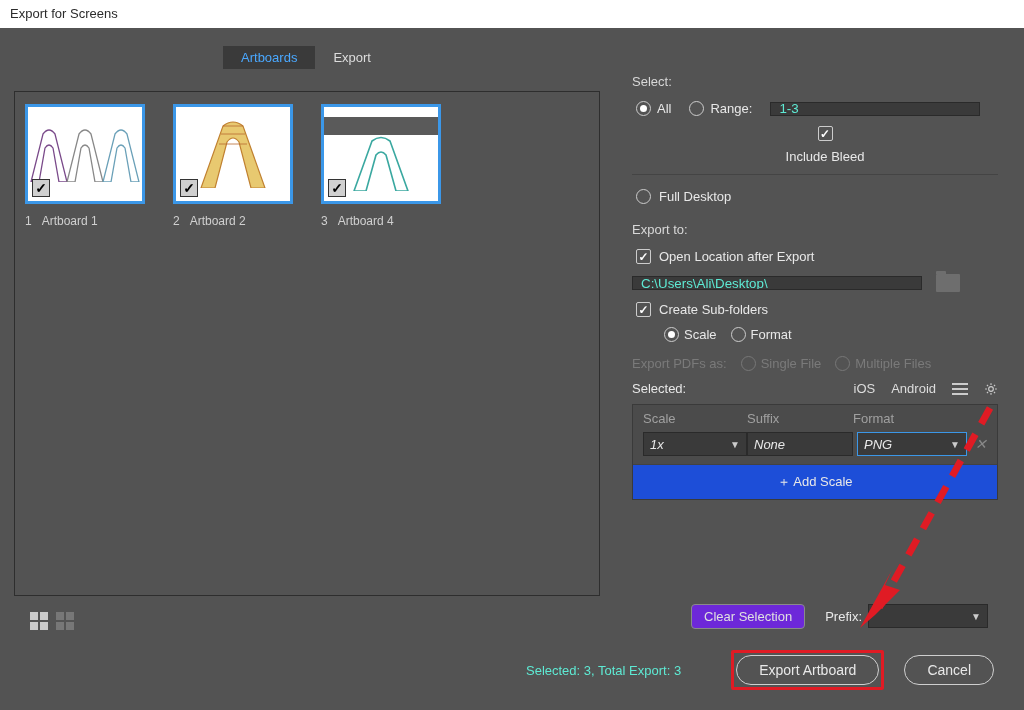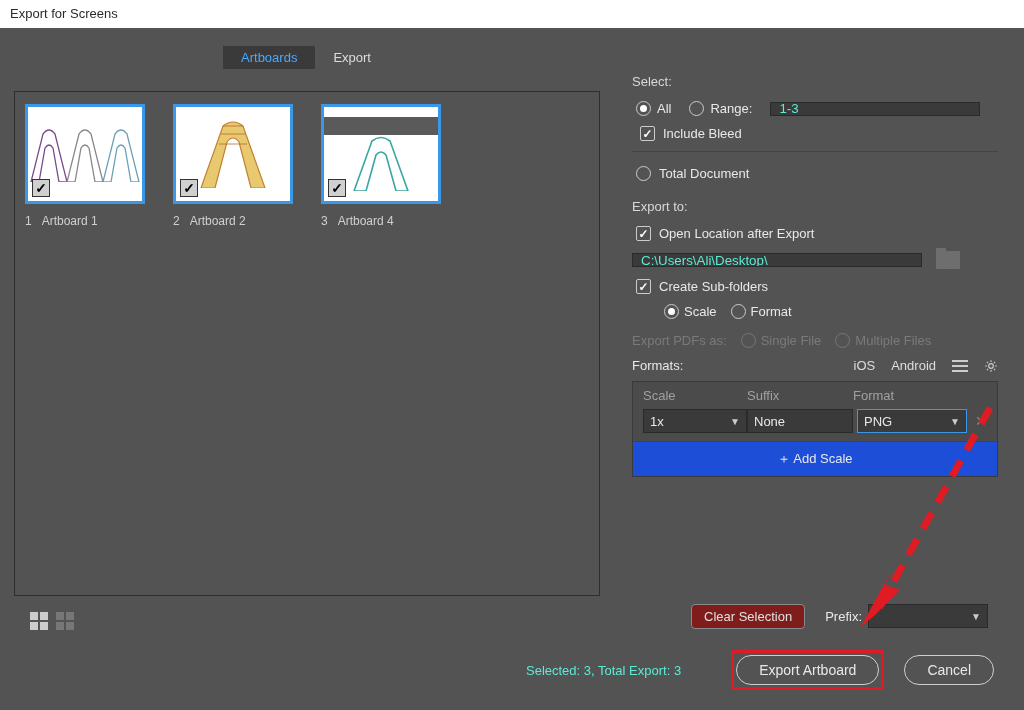--- a/index.html
+++ b/index.html
@@ -79,21 +79,21 @@
     }
     .artboard-label {
       margin-top: 10px;
       color: #d0d0d0;
       font-size: 12px;
       display: flex; gap: 10px;
     }
     .view-btns { display:flex; gap:8px; margin:10px 0 0 14px; }
     .clear-btn {
       border: 1px solid #8a8a8a;
-      background: #7f1d1d;
+      background: #6d28d9;
       color: #e0e0e0;
       border-radius: 4px;
       padding: 4px 12px;
       font-size: 13px;
     }
     .right-pane {
       flex: 1;
       padding: 42px 20px 0 26px;
     }
     .section-label { color: #d8d8d8; margin-bottom: 12px; }
@@ -123,21 +123,21 @@
     .muted { color: #7a7a7a; }
     .formats-header { display:flex; align-items:center; justify-content:space-between; margin-top:10px; }
     .fmt-links { display:flex; gap:16px; align-items:center; color:#ddd; font-size:13px; }
     .fmt-table {
       background: #4b4b4b;
       border: 1px solid #3a3a3a;
       margin-top: 8px;
     }
     .fmt-head { display:flex; padding:6px 10px; color:#a0a0a0; font-size:13px; }
     .fmt-col1{flex:0 0 104px;} .fmt-col2{flex:0 0 106px;} .fmt-col3{flex:0 0 110px;}
-    .fmt-row { display:flex; padding:0 10px 8px 10px; gap:0; align-items:center; }
+    .fmt-row { display:flex; padding:0 10px 8px 10px; gap:0; align-items:center;font-style:italic; }
     .select {
       background: #3a3a3a; border:1px solid #2a2a2a;
       height:24px; display:flex; align-items:center; justify-content:space-between;
       padding: 0 6px; color:#e8e8e8;
     }
     .select.hl { border:1px solid #3b97e8; }
     .chev { font-size:10px; color:#ccc; }
     .add-scale { text-align:center; padding:8px 0; background:#1d4ed8; border-top:1px solid #424242; }
     .bottom-bar {
       display:flex; align-items:center; justify-content:space-between;
@@ -234,28 +234,28 @@
       <span style="display:flex;gap:6px;align-items:center">
           <span class="radio checked"></span>
           <span>All</span>
         </span>
       <span style="display:flex;gap:6px;align-items:center">
           <span class="radio"></span>
           <span>Range:</span>
         </span>
       <input class="text-input" style="width: 210px;" value="1-3">
     </div>
-    <div class="row" style="margin-left:8px;">
+    <div class="row" style="margin-left:20px;flex-direction:column;">
       <span class="check checked"></span>
       <span>Include Bleed</span>
     </div>
     <div class="hr"></div>
     <div class="row" style="margin-left:4px;">
       <span class="radio"></span>
-      <span>Total Document</span>
+      <span>Full Desktop</span>
     </div>
 
     <div class="section-label" style="margin-top:18px">Export to:</div>
     <div class="row" style="margin-left:4px;">
       <span class="check checked"></span>
       <span>Open Location after Export</span>
     </div>
     <div class="row">
       <input class="text-input" style="width: 290px;" value="C:\Users\Ali\Desktop\">
       <span class="folder-icon"></span>
@@ -281,21 +281,21 @@
           <span class="radio" style="border-color:#777"></span>
           <span>Single File</span>
         </span>
       <span style="display:flex;gap:5px;align-items:center">
           <span class="radio" style="border-color:#777"></span>
           <span>Multiple Files</span>
         </span>
     </div>
 
     <div class="formats-header">
-      <span>Formats:</span>
+      <span>Selected:</span>
       <span class="fmt-links">
         <span>iOS</span>
         <span>Android</span>
         <span class="list-icon">
             <span></span>
             <span></span>
             <span></span>
           </span>
         <svg class="gear-icon" viewBox="0 0 24 24">
             <circle cx="12" cy="12" r="4" fill="none" stroke="#ccc" stroke-width="2"></circle>

